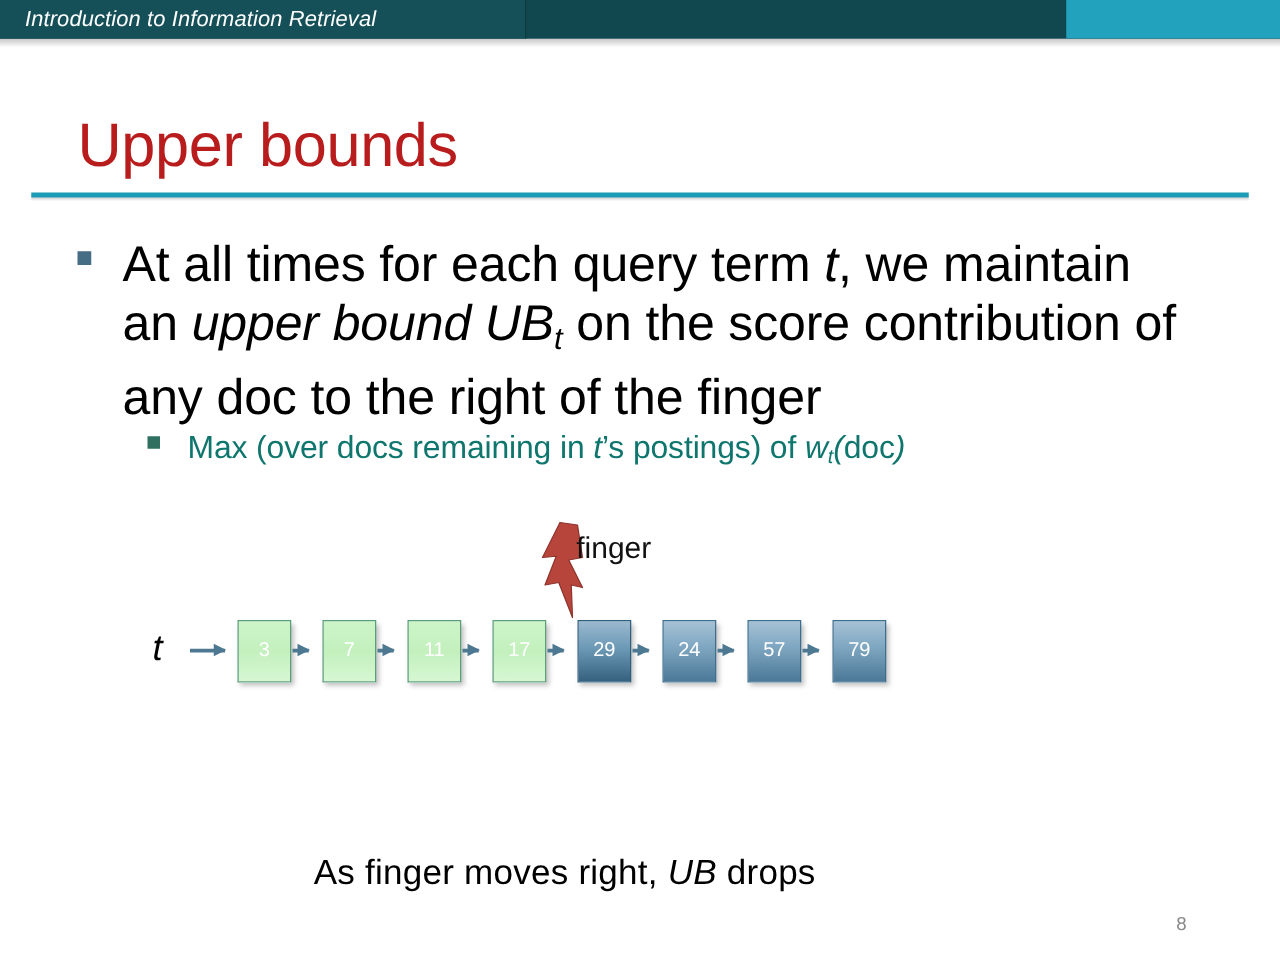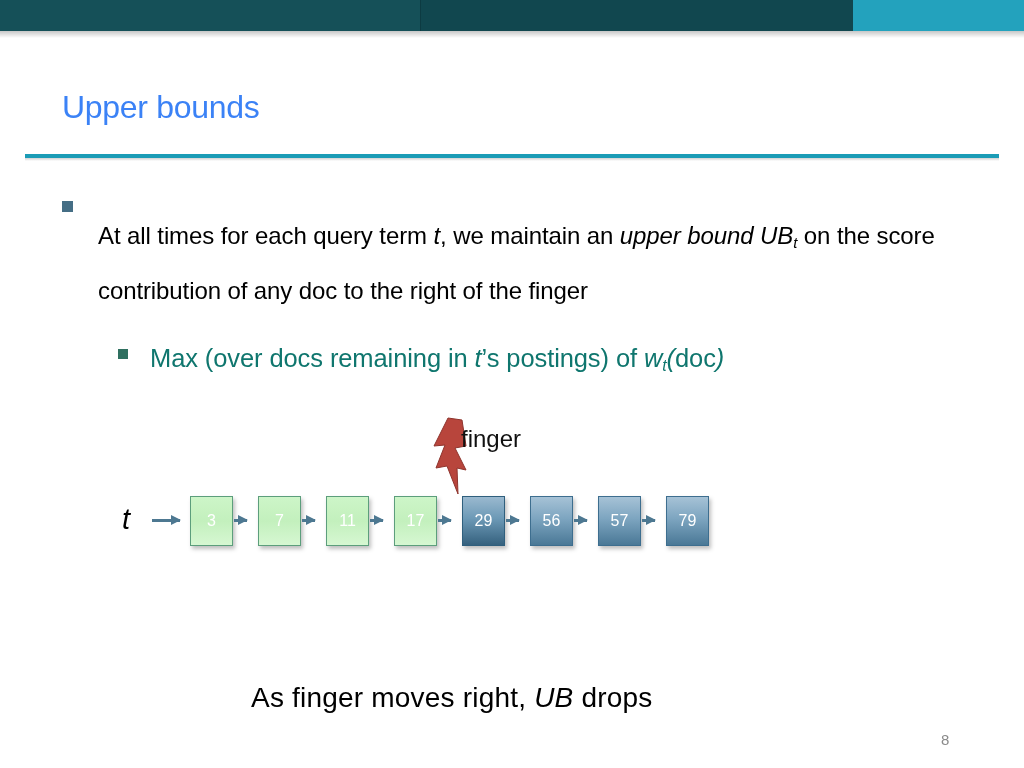--- a/index.html
+++ b/index.html
@@ -57,22 +57,22 @@
     width: 1024px;
     height: 7px;
     background: linear-gradient(to bottom, rgba(0,0,0,0.22), rgba(0,0,0,0));
   }
 
   
   .slide-title {
     position: absolute;
     top: 89px;
     left: 62px;
-    font-size: 32px;
-    color: #3b82f6;
+    font-size: 49px;
+    color: #b91c1c;
     font-weight: normal;
     letter-spacing: -0.3px;
     white-space: nowrap;
   }
   .title-rule {
     position: absolute;
     top: 154px;
     left: 25px;
     width: 974px;
     height: 4px;
@@ -99,25 +99,24 @@
     top: 12px;
     left: 0;
     width: 11px;
     height: 11px;
     background: #456e85;
     display: inline-block;
   }
   .bullet-text-l1 {
     display: block;
     margin-left: 36px;
-    font-size: 24px;
+    font-size: 40px;
     line-height: 47px;
     color: #000000;
     letter-spacing: -0.1px;
-    margin-top: 23px;
   }
   .bullet-l2 {
     position: absolute;
     top: 339px;
     left: 118px;
     width: 830px;
   }
   .bullet-marker-l2 {
     position: absolute;
     top: 10px;
@@ -239,20 +238,21 @@
     font-size: 15px;
     color: #8a8a8a;
   }
 </style>
 </head>
 <body>
 
 <div class="header">
   <div class="header-left-pane"></div>
   <div class="header-accent"></div>
+  <div class="header-title">Introduction to Information Retrieval</div>
 </div>
 <div class="header-shadow"></div>
 
 <div class="slide-title">Upper bounds</div>
 <div class="title-rule"></div>
 <div class="title-rule-shadow"></div>
 
 <div class="bullet-l1">
   <span class="bullet-marker-l1"></span>
   <span class="bullet-text-l1">At all times for each query term <i>t</i>, we maintain an <i>upper bound UB<sub>t</sub></i> on the score contribution of any doc to the right of the finger</span>
@@ -272,21 +272,21 @@
       <div class="node green" style="left: 190px;">3</div>
       <div class="arrow" style="left: 234px; width: 13px;"></div>
       <div class="node green" style="left: 258px;">7</div>
       <div class="arrow" style="left: 302px; width: 13px;"></div>
       <div class="node green" style="left: 326px;">11</div>
       <div class="arrow" style="left: 370px; width: 13px;"></div>
       <div class="node green" style="left: 394px;">17</div>
       <div class="arrow" style="left: 438px; width: 13px;"></div>
       <div class="node blue current" style="left: 462px;">29</div>
       <div class="arrow" style="left: 506px; width: 13px;"></div>
-      <div class="node blue" style="left: 530px;">56</div>
+      <div class="node blue" style="left: 530px;">24</div>
       <div class="arrow" style="left: 574px; width: 13px;"></div>
       <div class="node blue" style="left: 598px;">57</div>
       <div class="arrow" style="left: 642px; width: 13px;"></div>
       <div class="node blue" style="left: 666px;">79</div>
     </div>
 
   <svg class="bolt" viewBox="0 0 58 80">
     <polygon points="20,2 6,30 17,29 8,52 19,50 30,78 29,52 38,54 27,32 38,30 34,4" fill="#b8453c" stroke="#8e342d" stroke-width="1" stroke-linejoin="round"></polygon>
   </svg>
   <div class="finger-label">finger</div>

